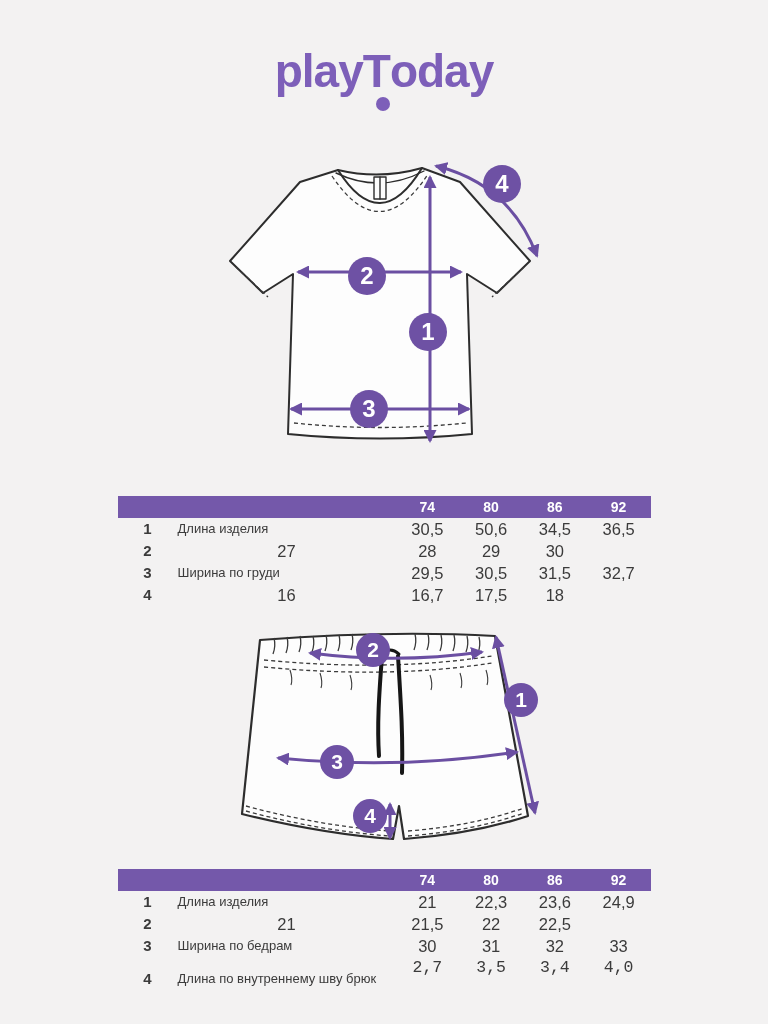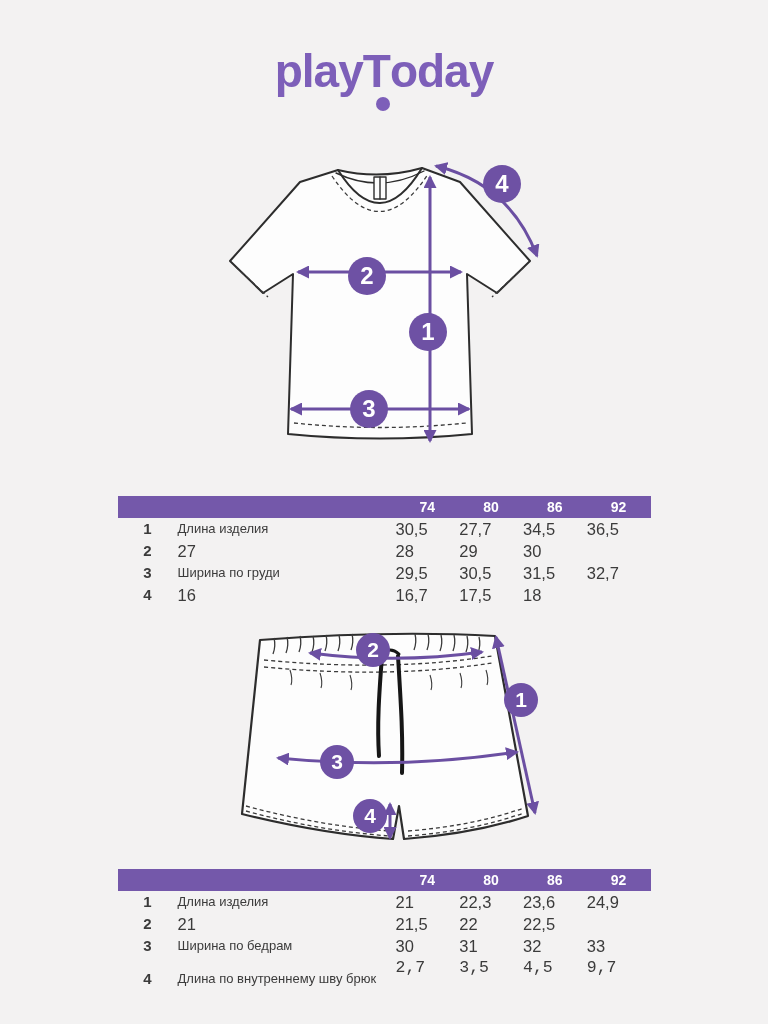--- a/index.html
+++ b/index.html
@@ -33,21 +33,21 @@
     display:grid; grid-template-columns:60px 218px repeat(4,1fr);
     background:#7458aa; height:22px; align-items:center;
   }
   .size-cell { color:#fff; font-weight:bold; font-size:14px; text-align:center; }
   .stable-row {
     display:grid; grid-template-columns:60px 218px repeat(4,1fr);
     align-items:center; min-height:22px; line-height:1.25;
   }
   .row-num  { text-align:center; font-weight:bold; font-size:15px; }
   .row-label{ font-size:13px; }
-  .cell-value { text-align:left; font-size:16.5px; }
+  .cell-value { text-align:center; font-size:16.5px; }
   .stable-row.tall { min-height:44px; }
   .stable-row.tall .cell-value { align-self:start; padding-top:1px;font-family:Liberation Mono, monospace; }
 </style>
 </head>
 <body>
 
 <div class="page">
 
   <div class="logo">
     <span>play</span><span class="t">T</span><span>oday</span>
@@ -109,21 +109,21 @@
         <div></div>
       <div class="size-cell">74</div>
       <div class="size-cell">80</div>
       <div class="size-cell">86</div>
       <div class="size-cell">92</div>
     </div>
     <div class="stable-row">
       <div class="row-num">1</div>
       <div class="row-label">Длина изделия</div>
       <div class="cell-value">30,5</div>
-      <div class="cell-value">27,7</div>
+      <div class="cell-value">50,6</div>
       <div class="cell-value">34,5</div>
       <div class="cell-value">36,5</div>
     </div>
     <div class="stable-row">
       <div class="row-num">2</div>
       <div class="cell-value">27</div>
       <div class="cell-value">28</div>
       <div class="cell-value">29</div>
       <div class="cell-value">30</div>
     </div>
@@ -230,18 +230,18 @@
       <div class="cell-value">30</div>
       <div class="cell-value">31</div>
       <div class="cell-value">32</div>
       <div class="cell-value">33</div>
     </div>
     <div class="stable-row tall">
       <div class="row-num">4</div>
       <div class="row-label">Длина по внутреннему шву брюк</div>
       <div class="cell-value">2,7</div>
       <div class="cell-value">3,5</div>
-      <div class="cell-value">4,5</div>
-      <div class="cell-value">9,7</div>
+      <div class="cell-value">3,4</div>
+      <div class="cell-value">4,0</div>
     </div>
   </div>
 
 </div>
 
 </body></html>

